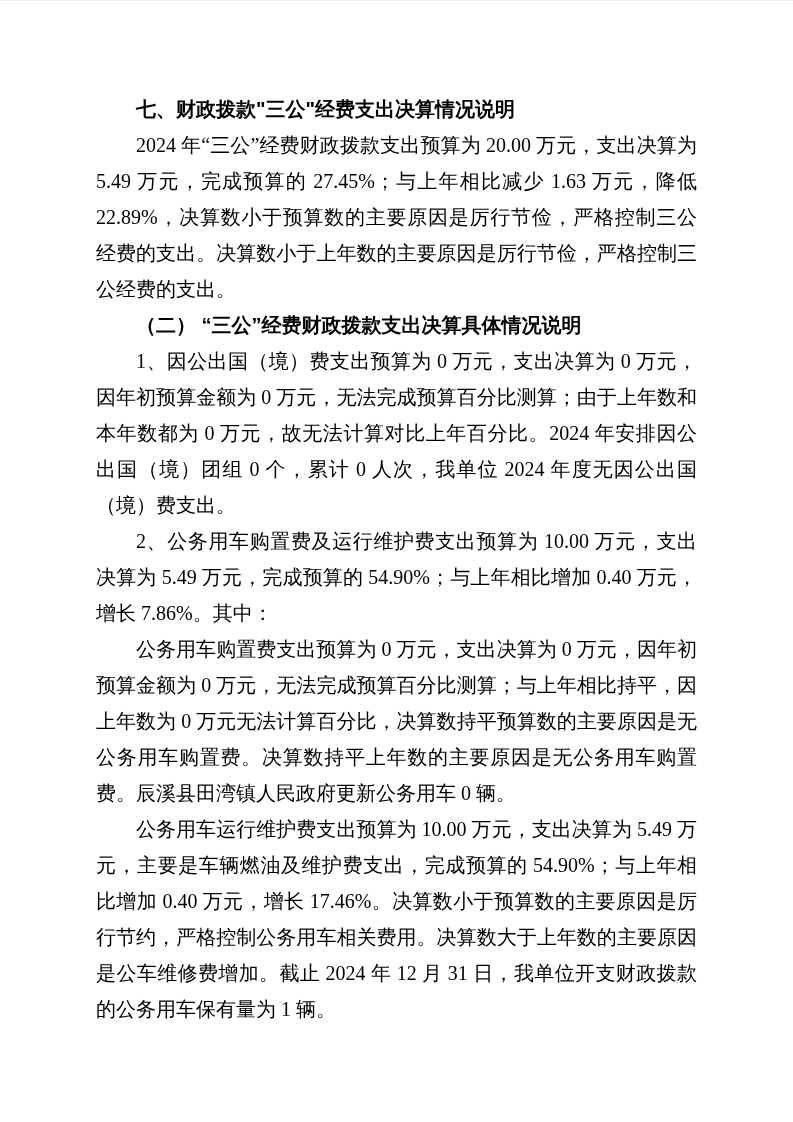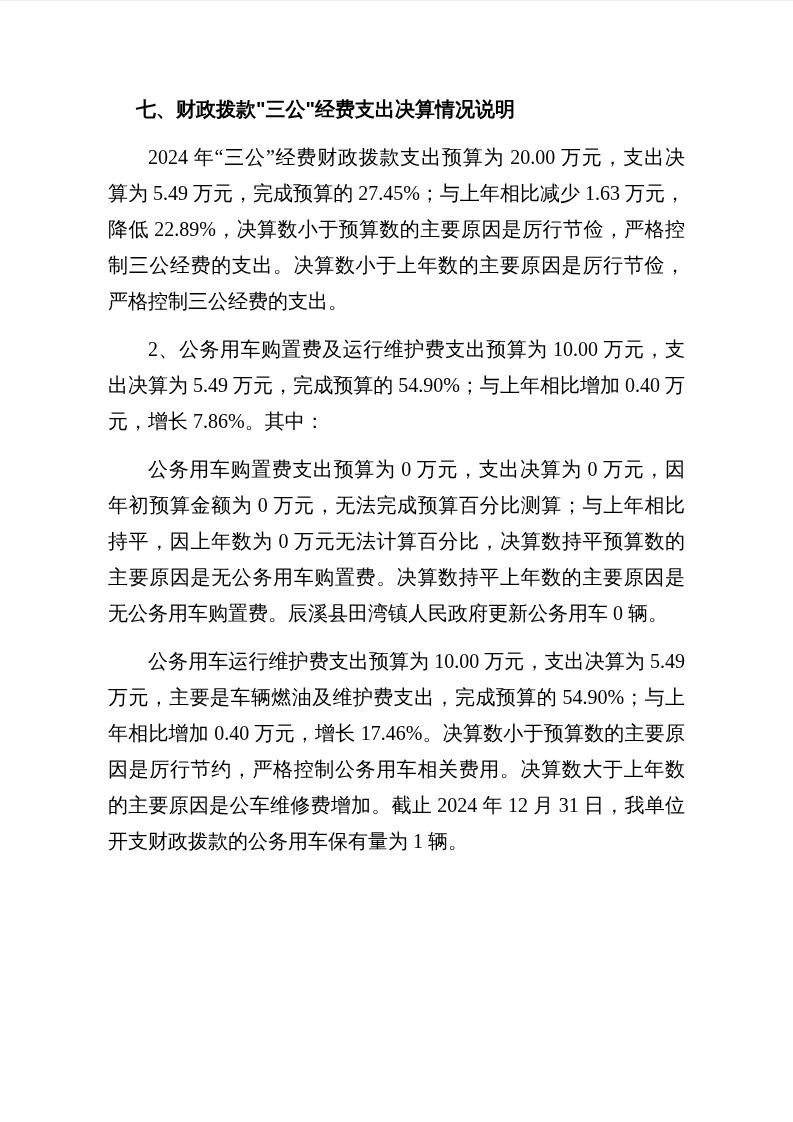--- a/index.html
+++ b/index.html
@@ -27,37 +27,39 @@
   .heading-1, .heading-2 {
     margin: 0;
     font-family: "Liberation Sans", "DejaVu Sans", sans-serif;
     font-weight: 700;
     font-size: 20px;
     line-height: 36px;
     text-indent: 2em;
     text-align: left;
   }
   .para {
-    margin: 12px;
+    margin: 0;
     text-indent: 2em;
     text-align: justify;
   }
 </style>
 </head>
 <body>
 
 <div class="page">
   <div class="doc">
 
     <h2 class="heading-1">七、财政拨款"三公"经费支出决算情况说明</h2>
 
 
     <p class="para">2024 年“三公”经费财政拨款支出预算为 20.00 万元，支出决算为 5.49 万元，完成预算的 27.45%；与上年相比减少 1.63 万元，降低 22.89%，决算数小于预算数的主要原因是厉行节俭，严格控制三公经费的支出。决算数小于上年数的主要原因是厉行节俭，严格控制三公经费的支出。</p>
 
+    <h3 class="heading-2">（二） “三公”经费财政拨款支出决算具体情况说明</h3>
 
+    <p class="para">1、因公出国（境）费支出预算为 0 万元，支出决算为 0 万元，因年初预算金额为 0 万元，无法完成预算百分比测算；由于上年数和本年数都为 0 万元，故无法计算对比上年百分比。2024 年安排因公出国（境）团组 0 个，累计 0 人次，我单位 2024 年度无因公出国（境）费支出。</p>
 
     <p class="para">2、公务用车购置费及运行维护费支出预算为 10.00 万元，支出决算为 5.49 万元，完成预算的 54.90%；与上年相比增加 0.40 万元，增长 7.86%。其中：</p>
 
     <p class="para">公务用车购置费支出预算为 0 万元，支出决算为 0 万元，因年初预算金额为 0 万元，无法完成预算百分比测算；与上年相比持平，因上年数为 0 万元无法计算百分比，决算数持平预算数的主要原因是无公务用车购置费。决算数持平上年数的主要原因是无公务用车购置费。辰溪县田湾镇人民政府更新公务用车 0 辆。</p>
 
     <p class="para">公务用车运行维护费支出预算为 10.00 万元，支出决算为 5.49 万元，主要是车辆燃油及维护费支出，完成预算的 54.90%；与上年相比增加 0.40 万元，增长 17.46%。决算数小于预算数的主要原因是厉行节约，严格控制公务用车相关费用。决算数大于上年数的主要原因是公车维修费增加。截止 2024 年 12 月 31 日，我单位开支财政拨款的公务用车保有量为 1 辆。</p>
 
   </div>
 </div>
 

